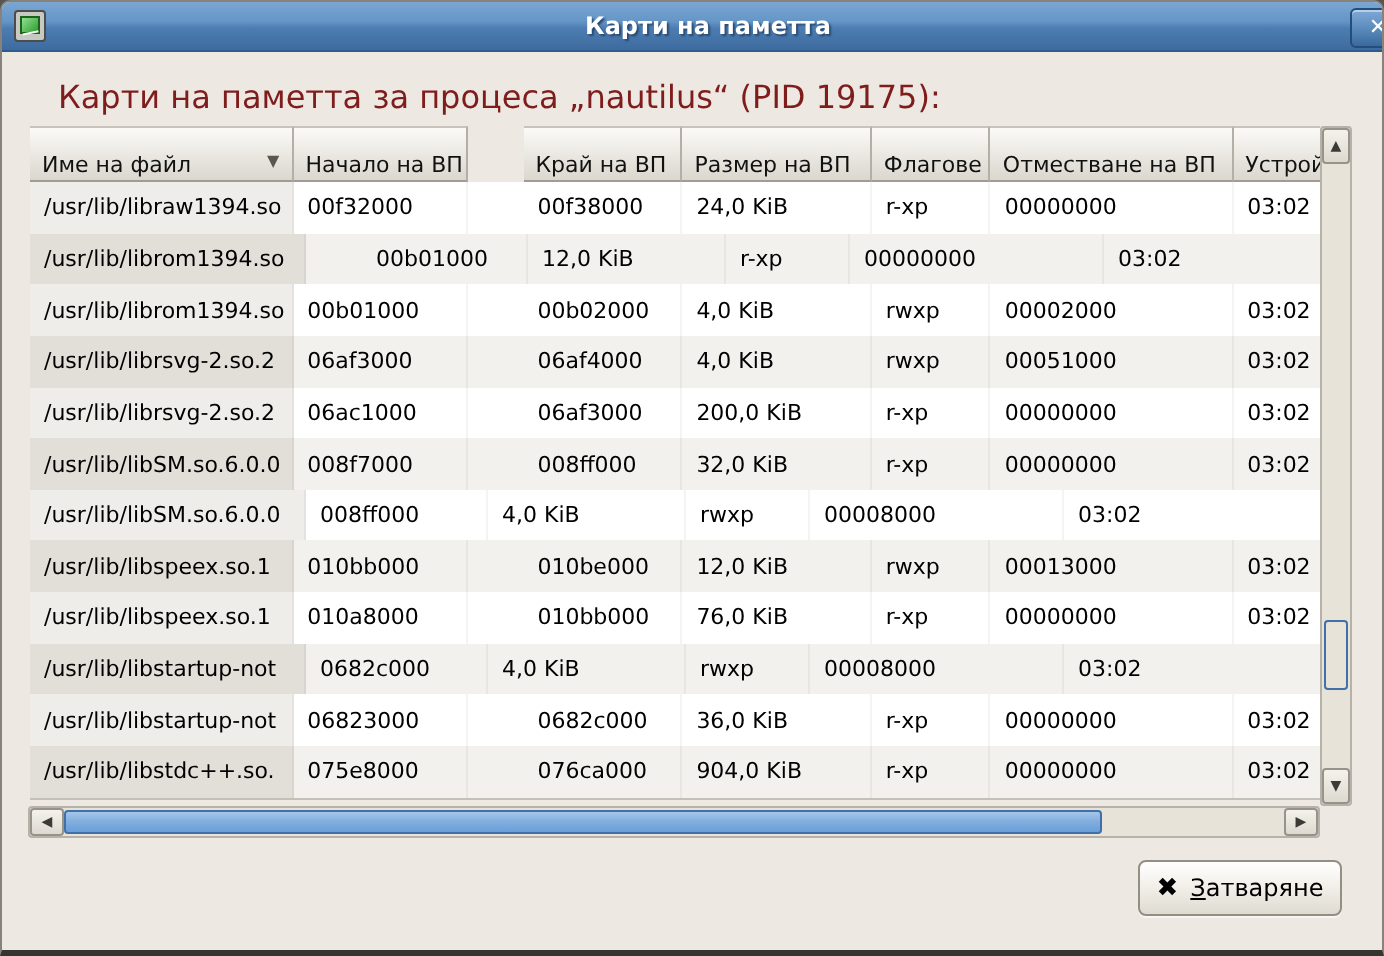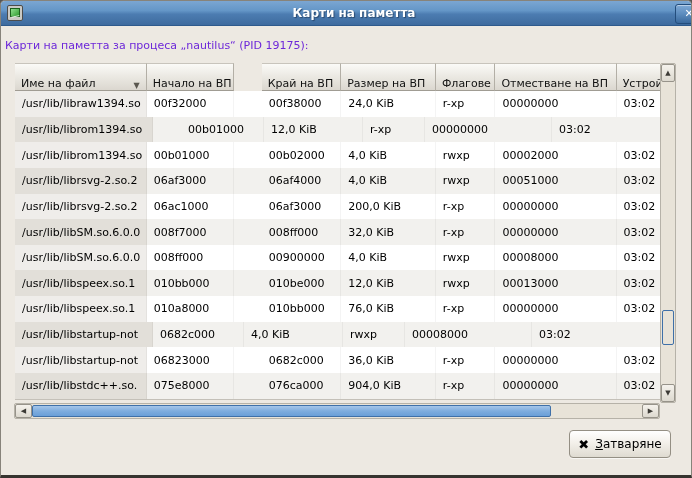--- a/index.html
+++ b/index.html
@@ -31,27 +31,27 @@
     border-bottom:1px solid #eaffea;transform:rotate(-12deg);
   }
   .titlebar-close{
     position:absolute;right:4px;top:3px;width:26px;height:18px;
     background:linear-gradient(180deg,#7fa9d6 0%,#5c8cbe 50%,#3a699d 100%);
     border:1px solid #234d7c;border-radius:3px;color:#fff;font-weight:bold;
     font-size:11px;line-height:17px;text-align:center;cursor:pointer;
     box-shadow:inset 0 1px 0 rgba(255,255,255,.45);
   }
   
-  .info-label{position:absolute;left:4px;top:38px;font-size:11px;color:#6d28d9;}
+  .info-label{position:absolute;left:28px;top:38px;font-size:16px;color:#7f1d1d;}
   
   .table{position:absolute;left:14px;top:62px;width:645px;}
   .thead{display:flex;height:28px;}
   .th{
-    box-sizing:border-box;height:28px;display:flex;align-items:flex-end;
-    padding:0 6px;font-size:11px;color:#111;white-space:nowrap;overflow:hidden;
+    box-sizing:border-box;height:28px;display:flex;align-items:flex-start;
+    padding:12px 6px;font-size:11px;color:#111;white-space:nowrap;overflow:hidden;
     background:linear-gradient(180deg,#fbfaf7 0%,#eceae4 45%,#dbd7cf 100%);
     border-right:1px solid #b3afa6;border-top:1px solid #c8c4bc;border-bottom:1px solid #a09c93;
     cursor:pointer;
   }
   .th .sort{margin-left:auto;font-size:8px;color:#5a574f;padding-left:6px;}
   .tbody{width:645px;height:308px;background:#fff;overflow:hidden;border-bottom:1px solid #c4c0b8;text-align:right;}
   .tr{display:flex;height:25.65px;cursor:default;}
   .tr:nth-child(even){background:#f2f1ee;}
   .td{
     box-sizing:border-box;display:flex;align-items:center;padding:0 7px;
@@ -196,21 +196,20 @@
           <div class="td c1">008f7000</div>
           <div class="td c2">008ff000</div>
           <div class="td c3">32,0 KiB</div>
           <div class="td c4">r-xp</div>
           <div class="td c5">00000000</div>
           <div class="td c6">03:02</div>
         </div>
         <div class="tr">
           <div class="td c0 sorted">/usr/lib/libSM.so.6.0.0</div>
           <div class="td c1">008ff000</div>
-          <div class="td c2">00900000</div>
           <div class="td c3">4,0 KiB</div>
           <div class="td c4">rwxp</div>
           <div class="td c5">00008000</div>
           <div class="td c6">03:02</div>
         </div>
         <div class="tr">
           <div class="td c0 sorted">/usr/lib/libspeex.so.1</div>
           <div class="td c1">010bb000</div>
           <div class="td c2">010be000</div>
           <div class="td c3">12,0 KiB</div>

